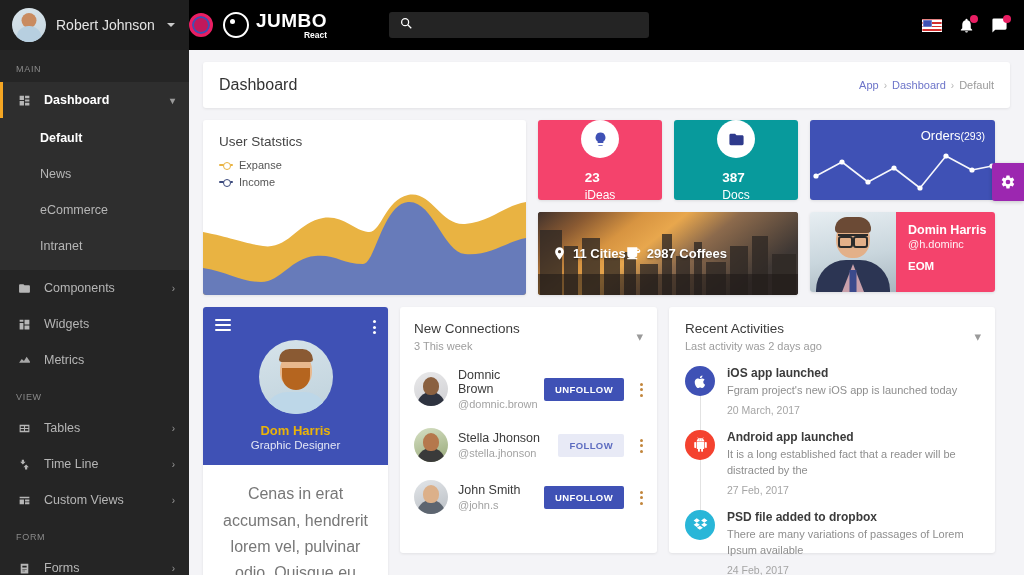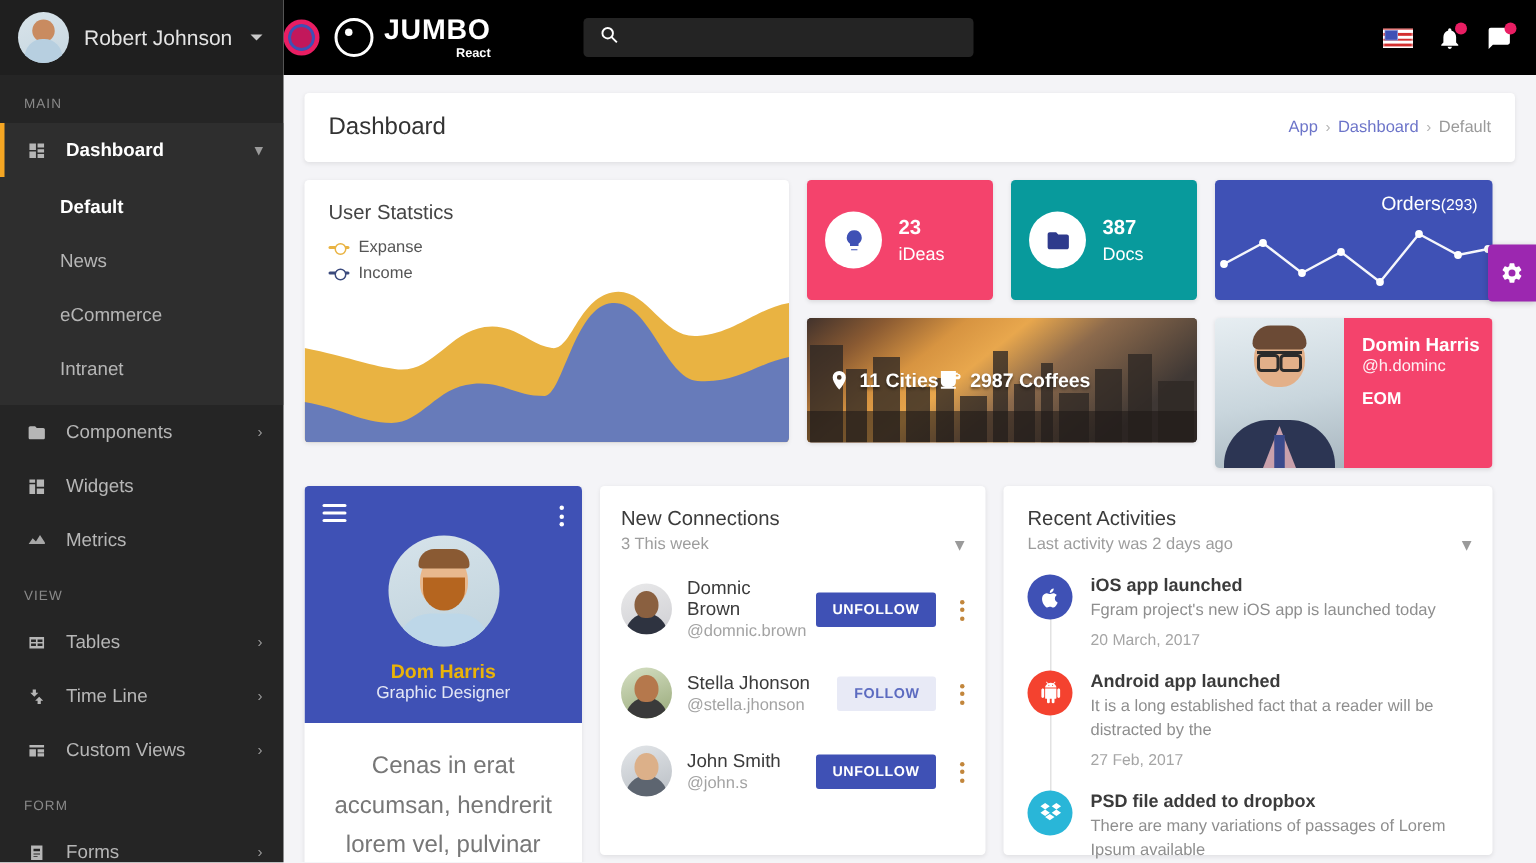--- a/index.html
+++ b/index.html
@@ -157,20 +157,21 @@
   .legend-label { color: #555; }
   .stats-chart { position: absolute; left: 0; right: 0; bottom: 0; height: 105px; }
 
   
   .tiles-col { display: flex; flex-direction: column; gap: 12px; }
   .tiles-row { display: flex; gap: 12px; }
   .tile {
     width: 124px; height: 80px; border-radius: 3px; display: flex;
     align-items: center; padding: 0 12px; gap: 11px; color: #fff;
     box-shadow: 0 1px 3px rgba(0,0,0,.1);
+    flex-direction: column;
   }
   .tile.pink { background: #f4436c; }
   .tile.teal { background: #089a9c; }
   .tile-circle {
     width: 38px; height: 38px; border-radius: 50%; background: #fff;
     display: flex; align-items: center; justify-content: center; flex: 0 0 auto;
   }
   .tile-circle svg { width: 17px; height: 17px; }
   .tile-num { font-size: 13.5px; font-weight: bold; line-height: 1.4; }
   .tile-lbl { font-size: 12px; line-height: 1.3; }
@@ -193,21 +194,21 @@
     overflow: hidden; box-shadow: 0 1px 3px rgba(0,0,0,.1);
     background: linear-gradient(100deg,#3a2f2b 0%, #7a5236 20%, #c98b3f 42%, #e0a24a 52%, #8d6340 70%, #4a3c38 100%);
   }
   .city-silhouette { position: absolute; inset: 0; }
   .city-overlay { position: absolute; inset: 0; display: flex; align-items: center; padding: 0 14px; }
   .city-item { display: flex; align-items: center; gap: 6px; color: #fff; font-size: 13px; font-weight: bold; text-shadow: 0 1px 2px rgba(0,0,0,.5); }
   .city-item svg { width: 15px; height: 15px; fill: #fff; }
 
   
   .person-card {
-    width: 185px; height: 100px; border-radius: 3px; overflow: hidden;
+    width: 185px; height: 80px; border-radius: 3px; overflow: hidden;
     display: flex; box-shadow: 0 1px 3px rgba(0,0,0,.1);
   }
   .person-photo {
     width: 86px; flex: 0 0 auto; position: relative;
     background: linear-gradient(170deg,#e7eef2 0%,#c9d6dd 55%,#a8b6bf 100%);
     overflow: hidden;
   }
   .person-photo .head {
     position: absolute; left: 50%; top: 8px; transform: translateX(-50%);
     width: 34px; height: 38px; border-radius: 50% 50% 46% 46%;
@@ -291,21 +292,21 @@
     width: 62px; height: 22px; background: #bdd7e8; border-radius: 26px 26px 0 0;
   }
   .designer-name { color: #eab308; font-size: 13px; font-weight: bold; text-align: center; margin-top: 9px; }
   .designer-role { color: #e3e6f5; font-size: 11.5px; text-align: center; margin-top: 1px; }
   .designer-desc {
     padding: 16px 16px 18px 16px; font-size: 16px; color: #777;
     text-align: center; line-height: 1.65;
   }
 
   .connections-card { width: 257px; padding: 14px 14px 10px 14px; height: 246px; }
-  .card-head { display: flex; align-items: flex-end; gap: 13px; }
+  .card-head { display: flex; align-items: center; gap: 13px; }
   .card-head h3 { font-size: 13.5px; color: #3b3b3b; font-weight: normal; }
   .card-head .sub { font-size: 11px; color: #9d9d9d; margin-top: 4px; }
   .chev {
     margin-left: auto; color: #9a9a9a; font-size: 13px; cursor: pointer; line-height: 1;
   }
   .conn-list { margin-top: 16px; }
   .conn-row { display: flex; align-items: center; gap: 10px; margin-bottom: 18px; }
   .conn-ava {
     width: 34px; height: 34px; border-radius: 50%; flex: 0 0 auto;
     position: relative; overflow: hidden;

